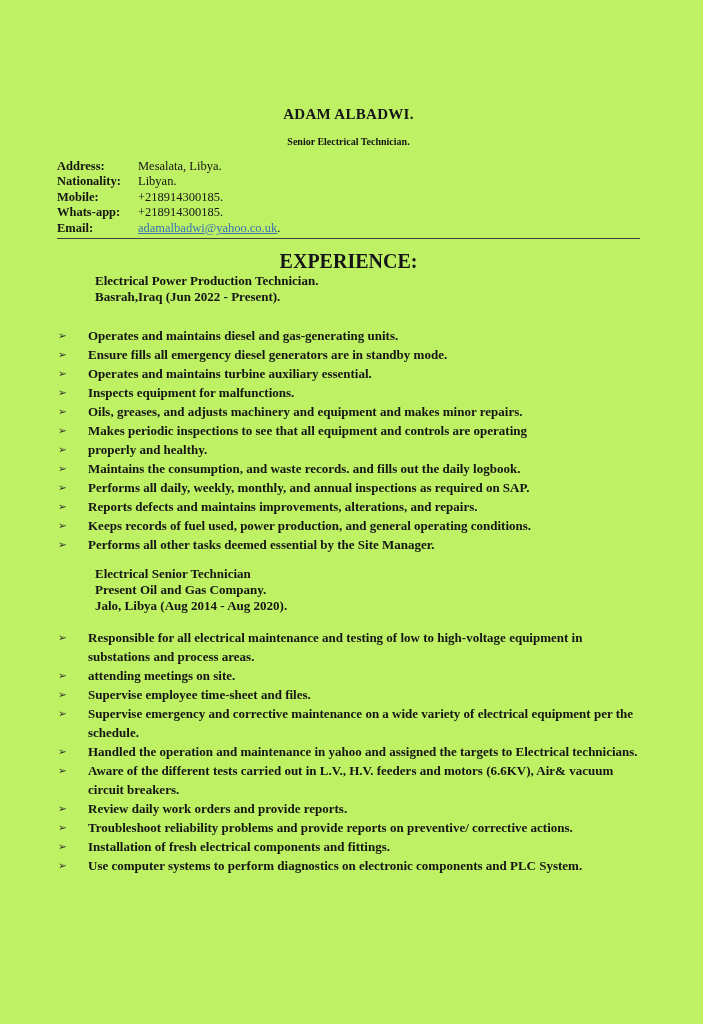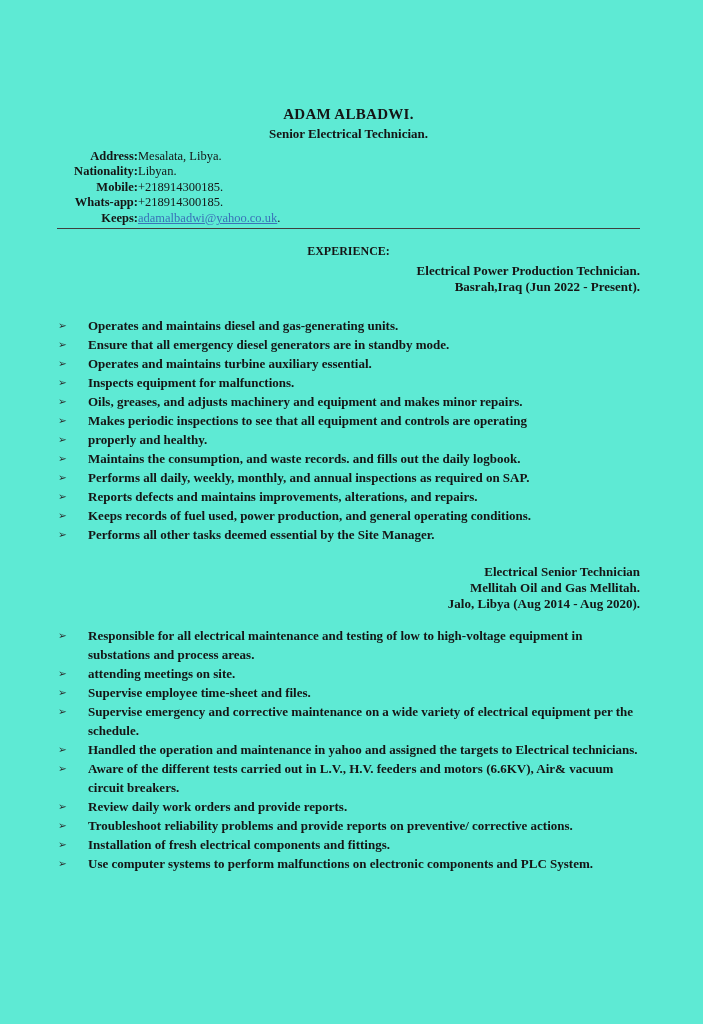--- a/index.html
+++ b/index.html
@@ -1,46 +1,46 @@
 <!DOCTYPE html>
 <html><head>
 <meta charset="utf-8">
 <style>
   html, body { margin: 0; padding: 0; background: #e8e8e8; }
   .page {
     position: relative;
     width: 703px;
     height: 1024px;
     margin: 0 auto;
-    background: #5eead4;
+    background: #bef264;
     font-family: "Liberation Serif", "DejaVu Serif", serif;
     color: #151515;
     overflow: hidden;
     box-sizing: border-box;
   }
   .content {
     padding: 105px 63px 0 57px;
     box-sizing: border-box;
   }
   .name {
     margin: 0;
     text-align: center;
     font-size: 15px;
     font-weight: bold;
     line-height: 19px;
     letter-spacing: 0.3px;
   }
   .subtitle {
-    margin: 0;
+    margin: 8px;
     text-align: center;
-    font-size: 13px;
-    font-weight: bold;
-    line-height: 19px;
-  }
-  .contact { margin-top: 6px; text-align: right; }
+    font-size: 10px;
+    font-weight: bold;
+    line-height: 19px;
+  }
+  .contact { margin-top: 6px; }
   .contact-row {
     display: flex;
     font-size: 12.5px;
     line-height: 15.4px;
   }
   .contact-label {
     font-weight: bold;
     width: 81px;
     flex: 0 0 81px;
   }
@@ -51,29 +51,28 @@
     cursor: pointer;
   }
   .divider {
     border: none;
     border-top: 1.6px solid #3f3f3f;
     margin: 2px 0 0 0;
   }
   .section-heading {
     margin: 12px 0 0 0;
     text-align: center;
-    font-size: 12px;
+    font-size: 20px;
     font-weight: bold;
     line-height: 20px;
   }
   .job {
     margin: 2px 0 0 38px;
     font-size: 13px;
     line-height: 16px;
-    text-align: right;
   }
   .job-title, .job-company { font-weight: bold; }
   .job-location { font-weight: bold; }
   ul.bullets {
     list-style: none;
     margin: 0;
     padding: 0;
   }
   ul.bullets.first { margin-top: 21px; }
   ul.bullets.second { margin-top: 14px; }
@@ -87,21 +86,21 @@
     flex: 0 0 31px;
     width: 31px;
     font-family: "DejaVu Sans", sans-serif;
     font-size: 10.5px;
     line-height: 19px;
     padding-left: 1px;
     box-sizing: border-box;
     color: #2a2a2a;
   }
   .btext { flex: 1; font-weight: bold; }
-  .job2 { margin-top: 20px; }
+  .job2 { margin-top: 12px; }
 </style>
 </head>
 <body>
 
 <div class="page">
   <div class="content">
 
     <h1 class="name">ADAM ALBADWI.</h1>
     <h2 class="subtitle">Senior Electrical Technician.</h2>
 
@@ -116,42 +115,42 @@
       </div>
       <div class="contact-row">
         <span class="contact-label">Mobile:</span>
         <span class="contact-value">+218914300185.</span>
       </div>
       <div class="contact-row">
         <span class="contact-label">Whats-app:</span>
         <span class="contact-value">+218914300185.</span>
       </div>
       <div class="contact-row">
-        <span class="contact-label">Keeps:</span>
+        <span class="contact-label">Email:</span>
         <span class="contact-value"><span class="email-link">adamalbadwi@yahoo.co.uk</span><span>.</span></span>
       </div>
     </div>
 
     <hr class="divider">
 
     <h2 class="section-heading">EXPERIENCE:</h2>
 
     <div class="job">
       <div class="job-title">Electrical Power Production Technician.</div>
       <div class="job-location">Basrah,Iraq (Jun 2022 - Present).</div>
     </div>
 
     <ul class="bullets first">
       <li class="bullet">
           <span class="marker">➢</span>
           <span class="btext">Operates and maintains diesel and gas-generating units.</span>
         </li>
       <li class="bullet">
           <span class="marker">➢</span>
-          <span class="btext">Ensure that all emergency diesel generators are in standby mode.</span>
+          <span class="btext">Ensure fills all emergency diesel generators are in standby mode.</span>
         </li>
       <li class="bullet">
           <span class="marker">➢</span>
           <span class="btext">Operates and maintains turbine auxiliary essential.</span>
         </li>
       <li class="bullet">
           <span class="marker">➢</span>
           <span class="btext">Inspects equipment for malfunctions.</span>
         </li>
       <li class="bullet">
@@ -183,21 +182,21 @@
           <span class="btext">Keeps records of fuel used, power production, and general operating conditions.</span>
         </li>
       <li class="bullet">
           <span class="marker">➢</span>
           <span class="btext">Performs all other tasks deemed essential by the Site Manager.</span>
         </li>
     </ul>
 
     <div class="job job2">
       <div class="job-title">Electrical Senior Technician</div>
-      <div class="job-company">Mellitah Oil and Gas Mellitah.</div>
+      <div class="job-company">Present Oil and Gas Company.</div>
       <div class="job-location">Jalo, Libya (Aug 2014 - Aug 2020).</div>
     </div>
 
     <ul class="bullets second">
       <li class="bullet">
           <span class="marker">➢</span>
           <span class="btext">Responsible for all electrical maintenance and testing of low to high-voltage equipment in substations and process areas.</span>
         </li>
       <li class="bullet">
           <span class="marker">➢</span>
@@ -226,18 +225,18 @@
       <li class="bullet">
           <span class="marker">➢</span>
           <span class="btext">Troubleshoot reliability problems and provide reports on preventive/ corrective actions.</span>
         </li>
       <li class="bullet">
           <span class="marker">➢</span>
           <span class="btext">Installation of fresh electrical components and fittings.</span>
         </li>
       <li class="bullet">
           <span class="marker">➢</span>
-          <span class="btext">Use computer systems to perform malfunctions on electronic components and PLC System.</span>
+          <span class="btext">Use computer systems to perform diagnostics on electronic components and PLC System.</span>
         </li>
     </ul>
 
   </div>
 </div>
 
 </body></html>

